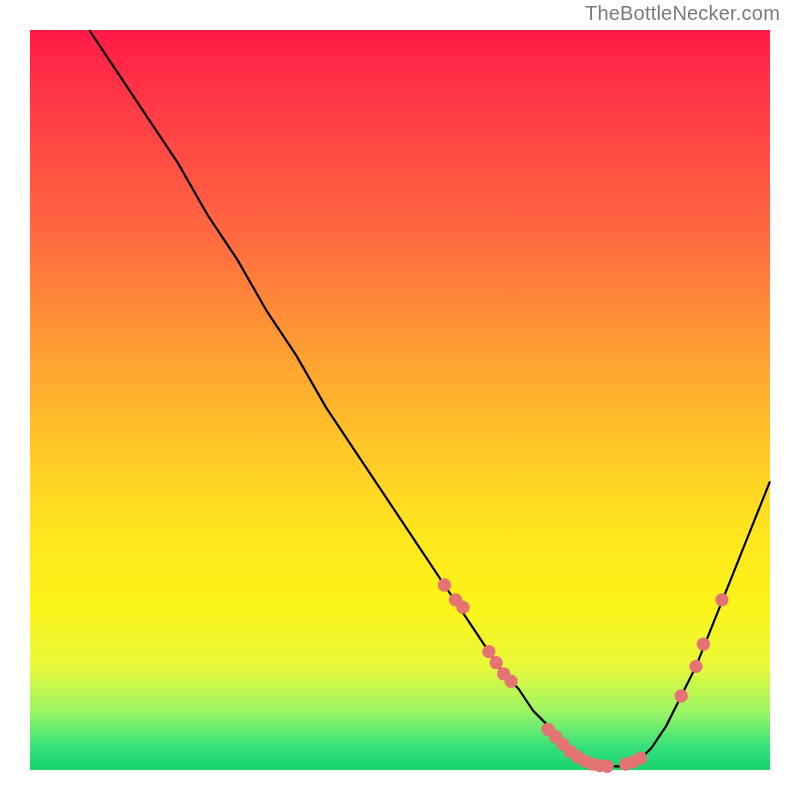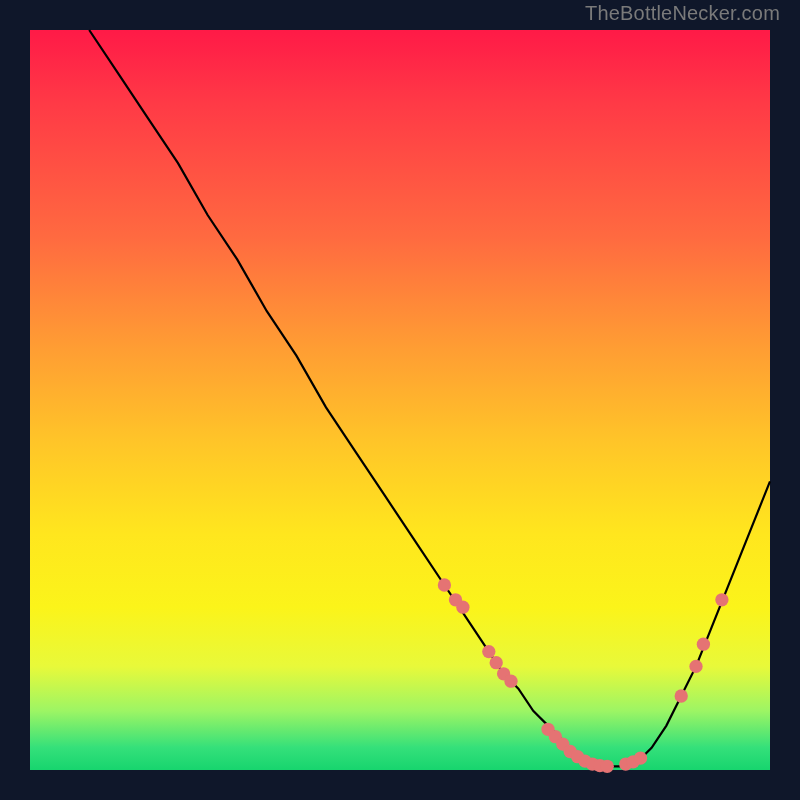--- a/index.html
+++ b/index.html
@@ -8,21 +8,21 @@
     width: 800px;
     height: 800px;
     background: #000;
     font-family: Arial, Helvetica, sans-serif;
     overflow: hidden;
   }
   .frame {
     position: relative;
     width: 800px;
     height: 800px;
-    background: #0f172a;
+    background: #ffffff;
   }
   .attribution {
     position: absolute;
     top: 2px;
     right: 20px;
     color: #7a7a7a;
     font-size: 20px;
     font-weight: 400;
     letter-spacing: 0.2px;
   }

